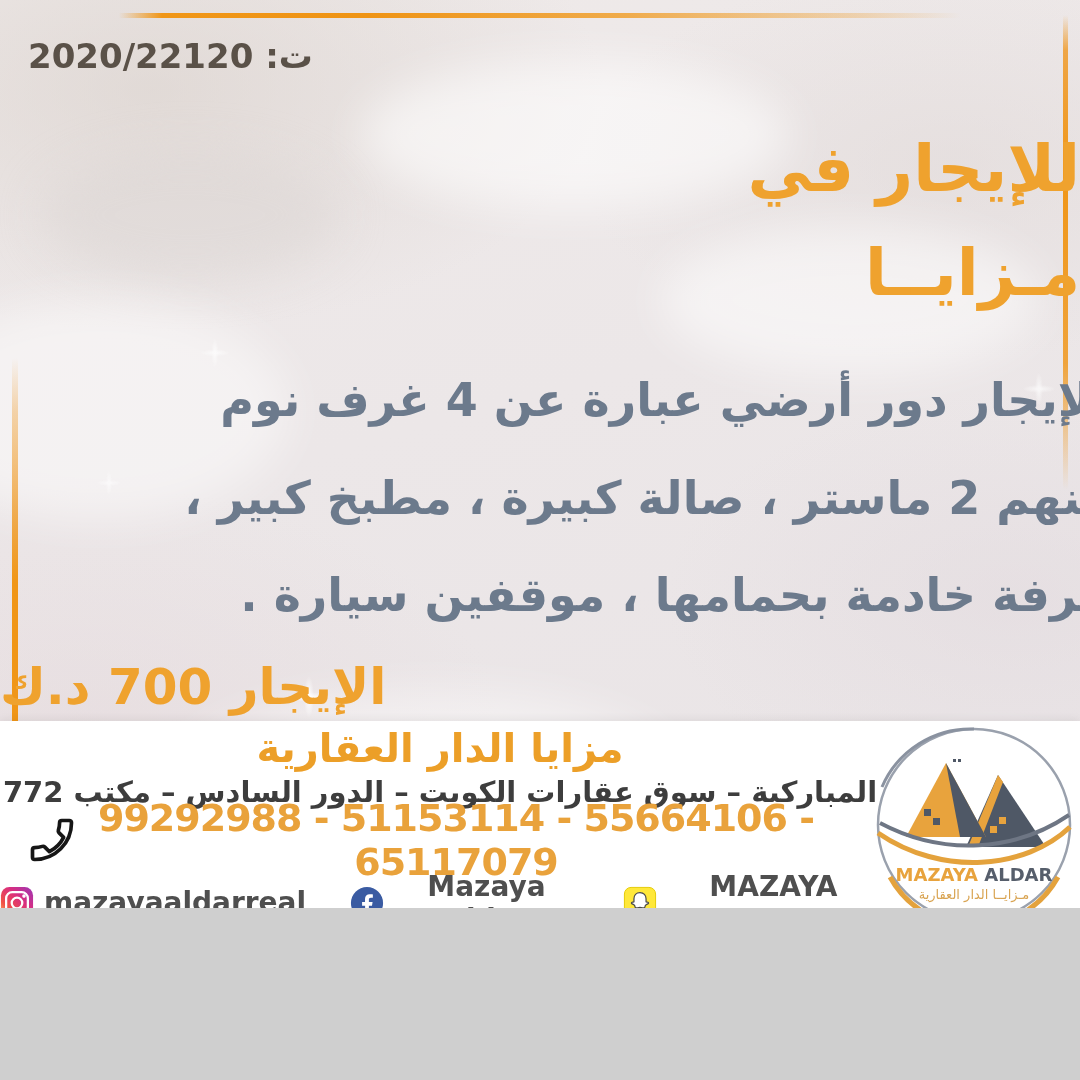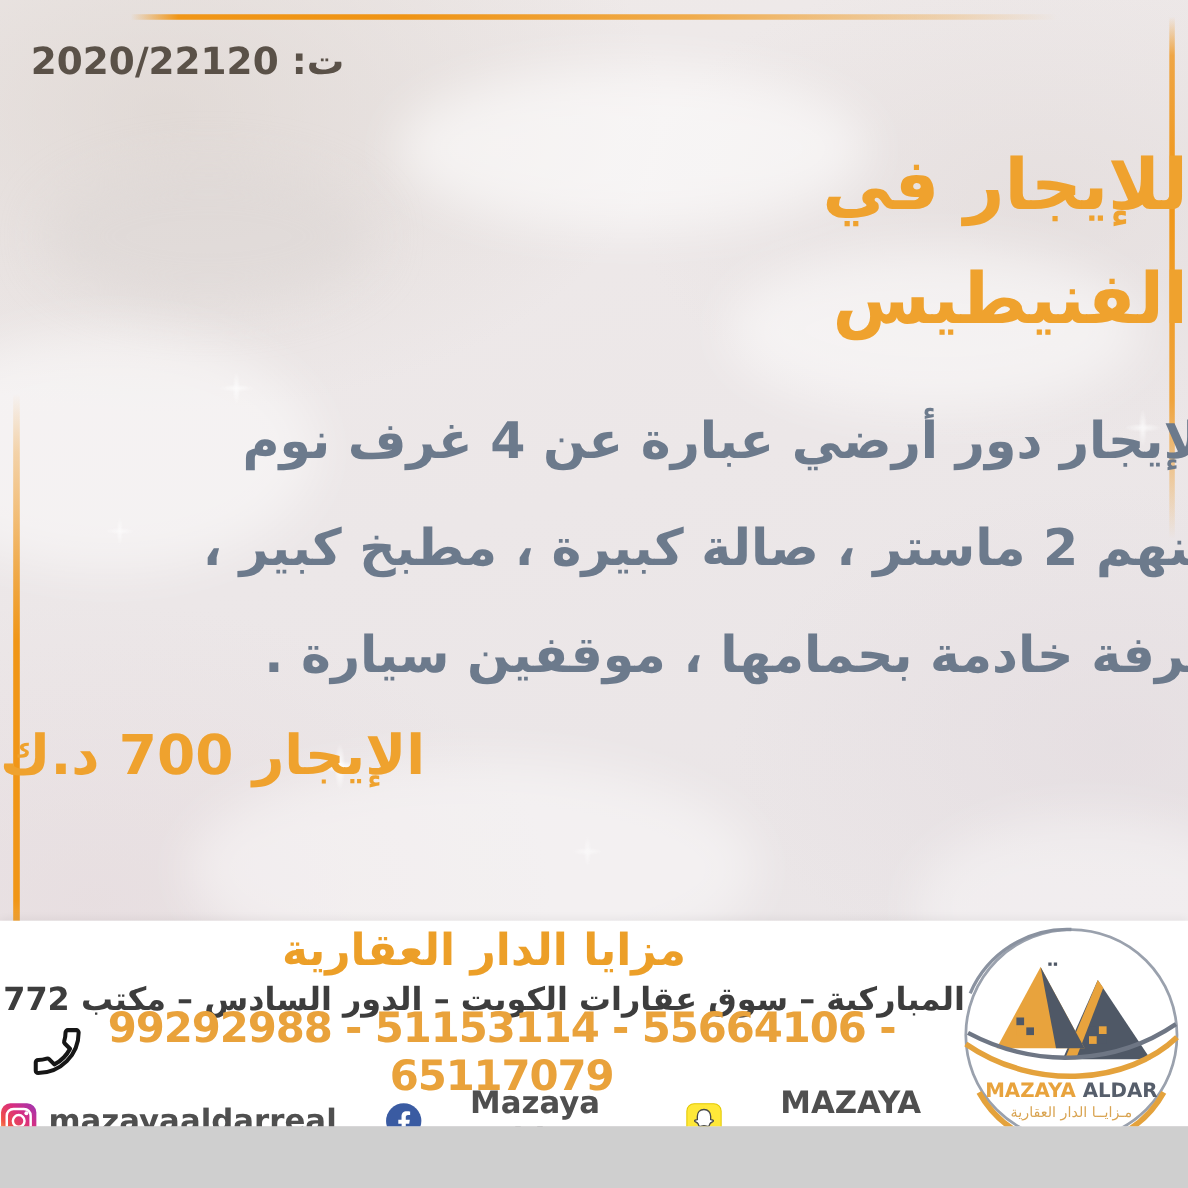--- a/index.html
+++ b/index.html
@@ -1,17 +1,17 @@
 <!DOCTYPE html>
 <html lang="ar"><head>
 <meta charset="utf-8">
 <style>
   html,body{margin:0;padding:0;background:#cfcfcf;}
   .poster{
-    position:relative;width:1080px;height:1024px;overflow:hidden;
+    position:relative;width:1080px;height:908px;overflow:hidden;
     font-family:"DejaVu Sans",sans-serif;
     background:linear-gradient(165deg,#efeae9 0%,#ece7e8 45%,#e9e4e6 100%);
   }
   
   .tint{position:absolute;inset:0;pointer-events:none;background:
     radial-gradient(60% 38% at 14% 10%, rgba(214,205,199,.55), transparent 70%),
     radial-gradient(48% 30% at 88% 18%, rgba(221,213,211,.45), transparent 72%),
     radial-gradient(55% 38% at 8% 80%, rgba(228,215,218,.5), transparent 70%),
     radial-gradient(45% 32% at 94% 66%, rgba(223,214,219,.42), transparent 72%);}
   .cloud{position:absolute;border-radius:50%;filter:blur(22px);pointer-events:none;}
@@ -71,21 +71,21 @@
   <div class="sparkle" style="left:520px;top:760px;width:28px;height:28px;opacity:.55;"></div>
 
   <div class="frame-top"></div>
   <div class="frame-right"></div>
   <div class="frame-left"></div>
 
   <div class="ref" dir="rtl">ت: 2020/22120</div>
 
   <h1 class="title" dir="rtl" style="margin:0;text-align:right;">
     <span>للإيجار في</span>
-    <span>الفنيطيس</span>
+    <span>مـزايــا</span>
   </h1>
 
   <div class="desc" dir="rtl">
     <p>للإيجار دور أرضي عبارة عن 4 غرف نوم</p>
     <p>منهم 2 ماستر ، صالة كبيرة ، مطبخ كبير ،</p>
     <p>غرفة خادمة بحمامها ، موقفين سيارة .</p>
   </div>
 
   <div class="price" dir="rtl">الإيجار 700 د.ك</div>
 

